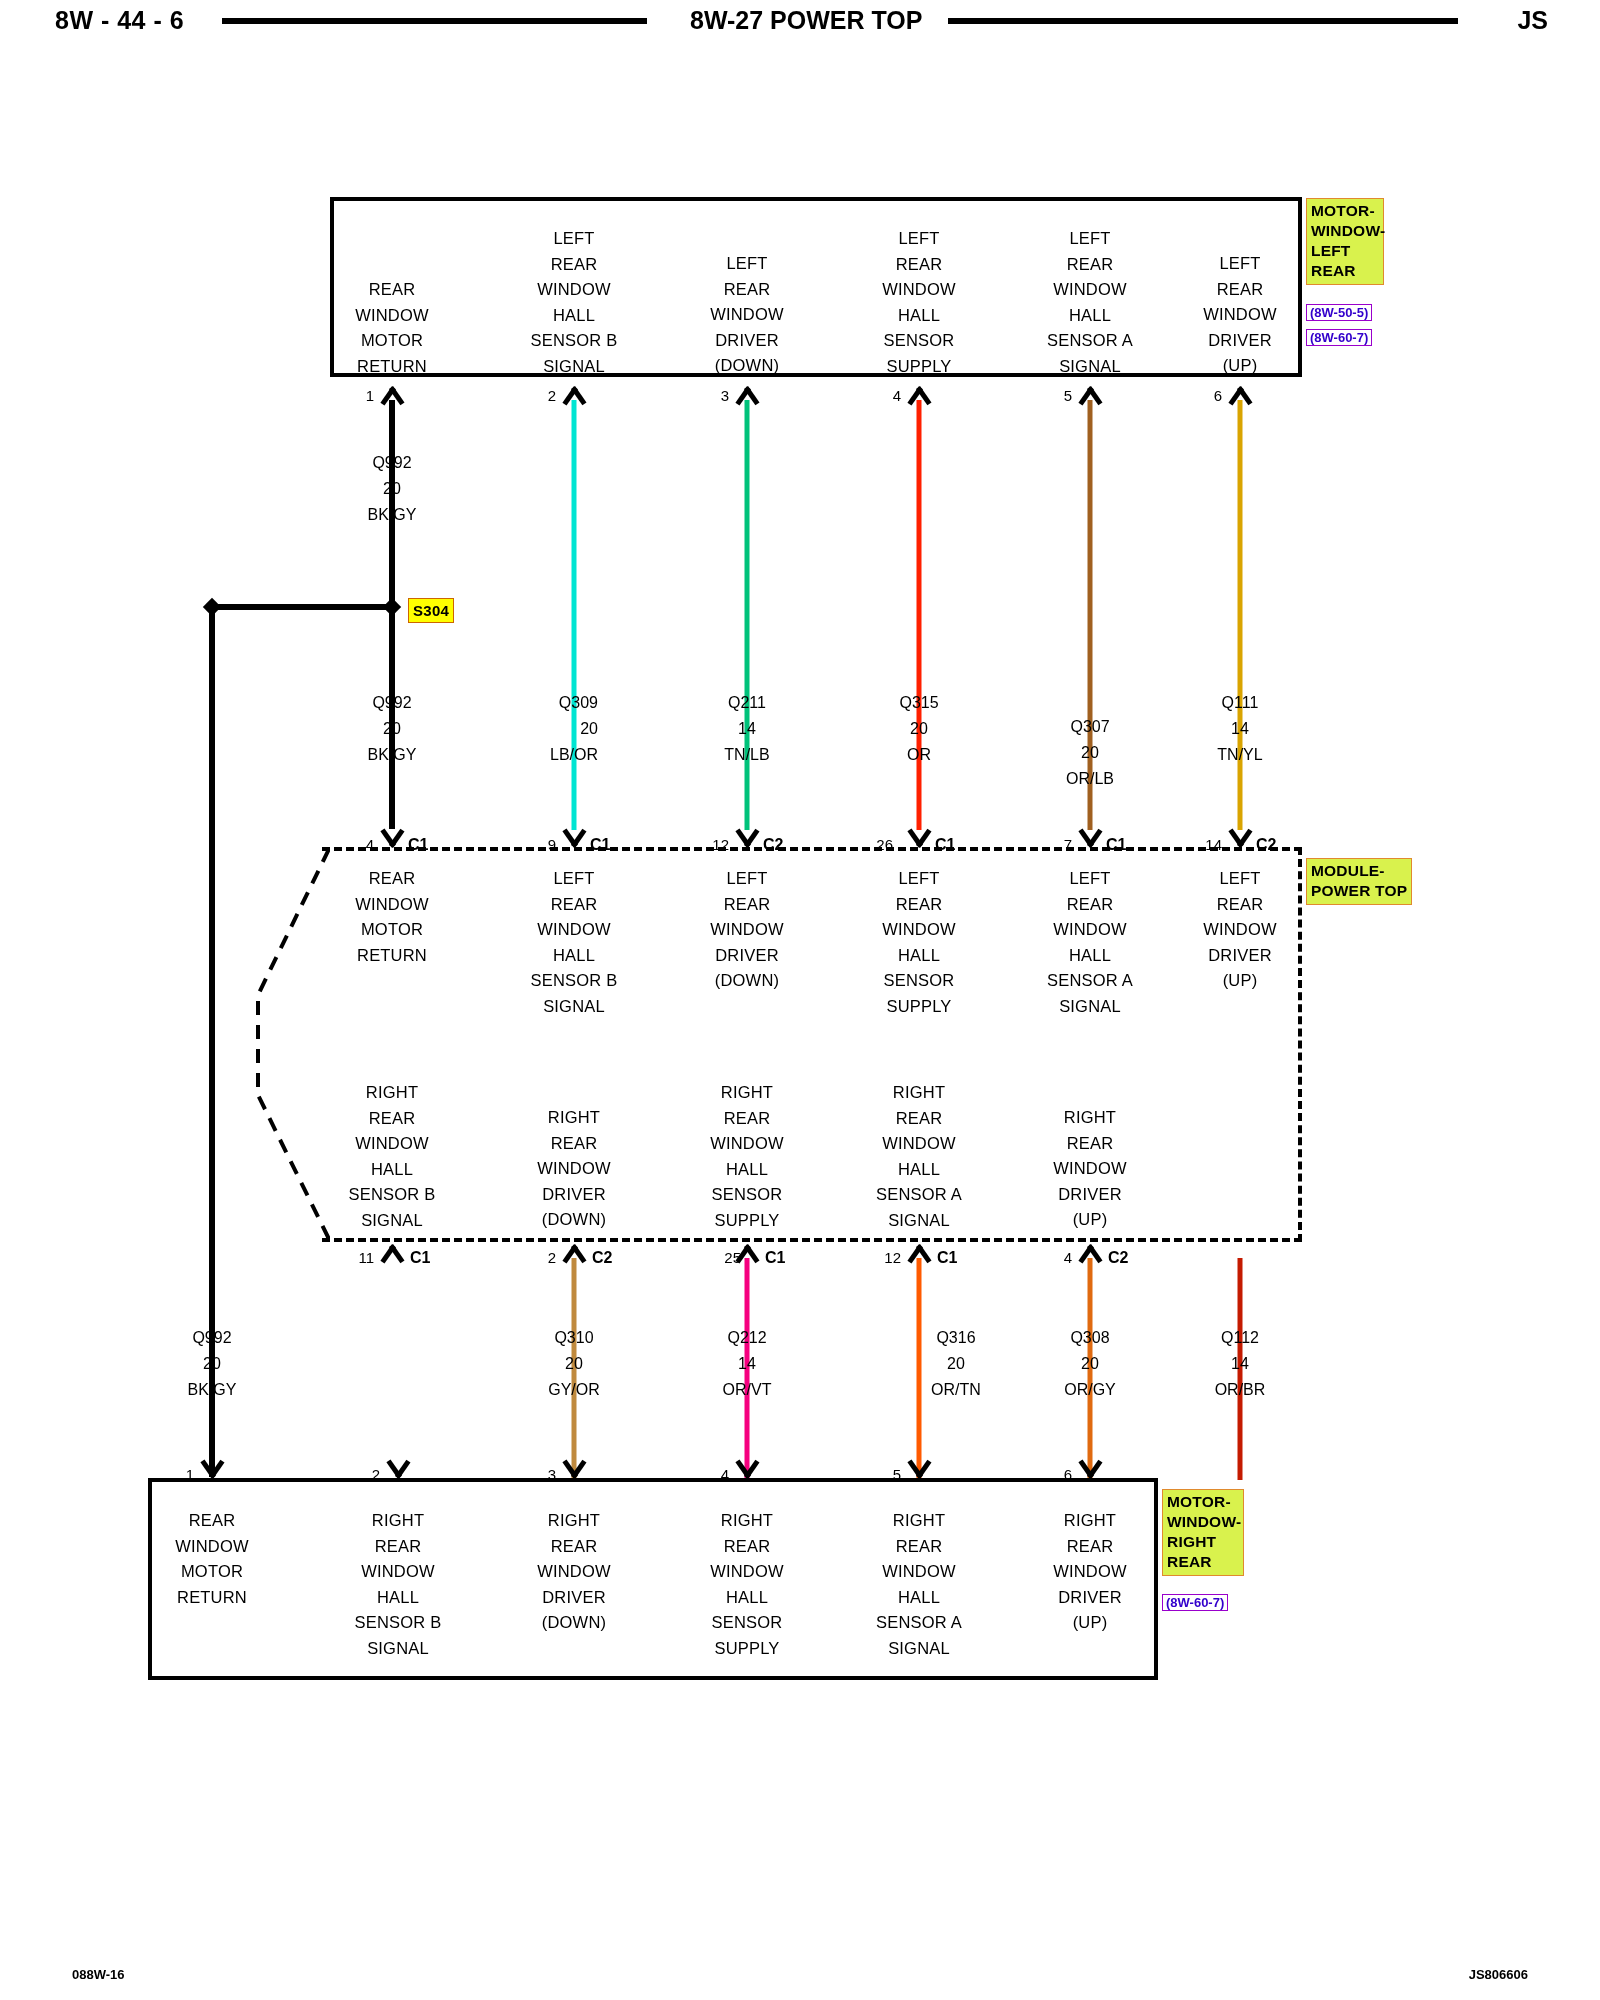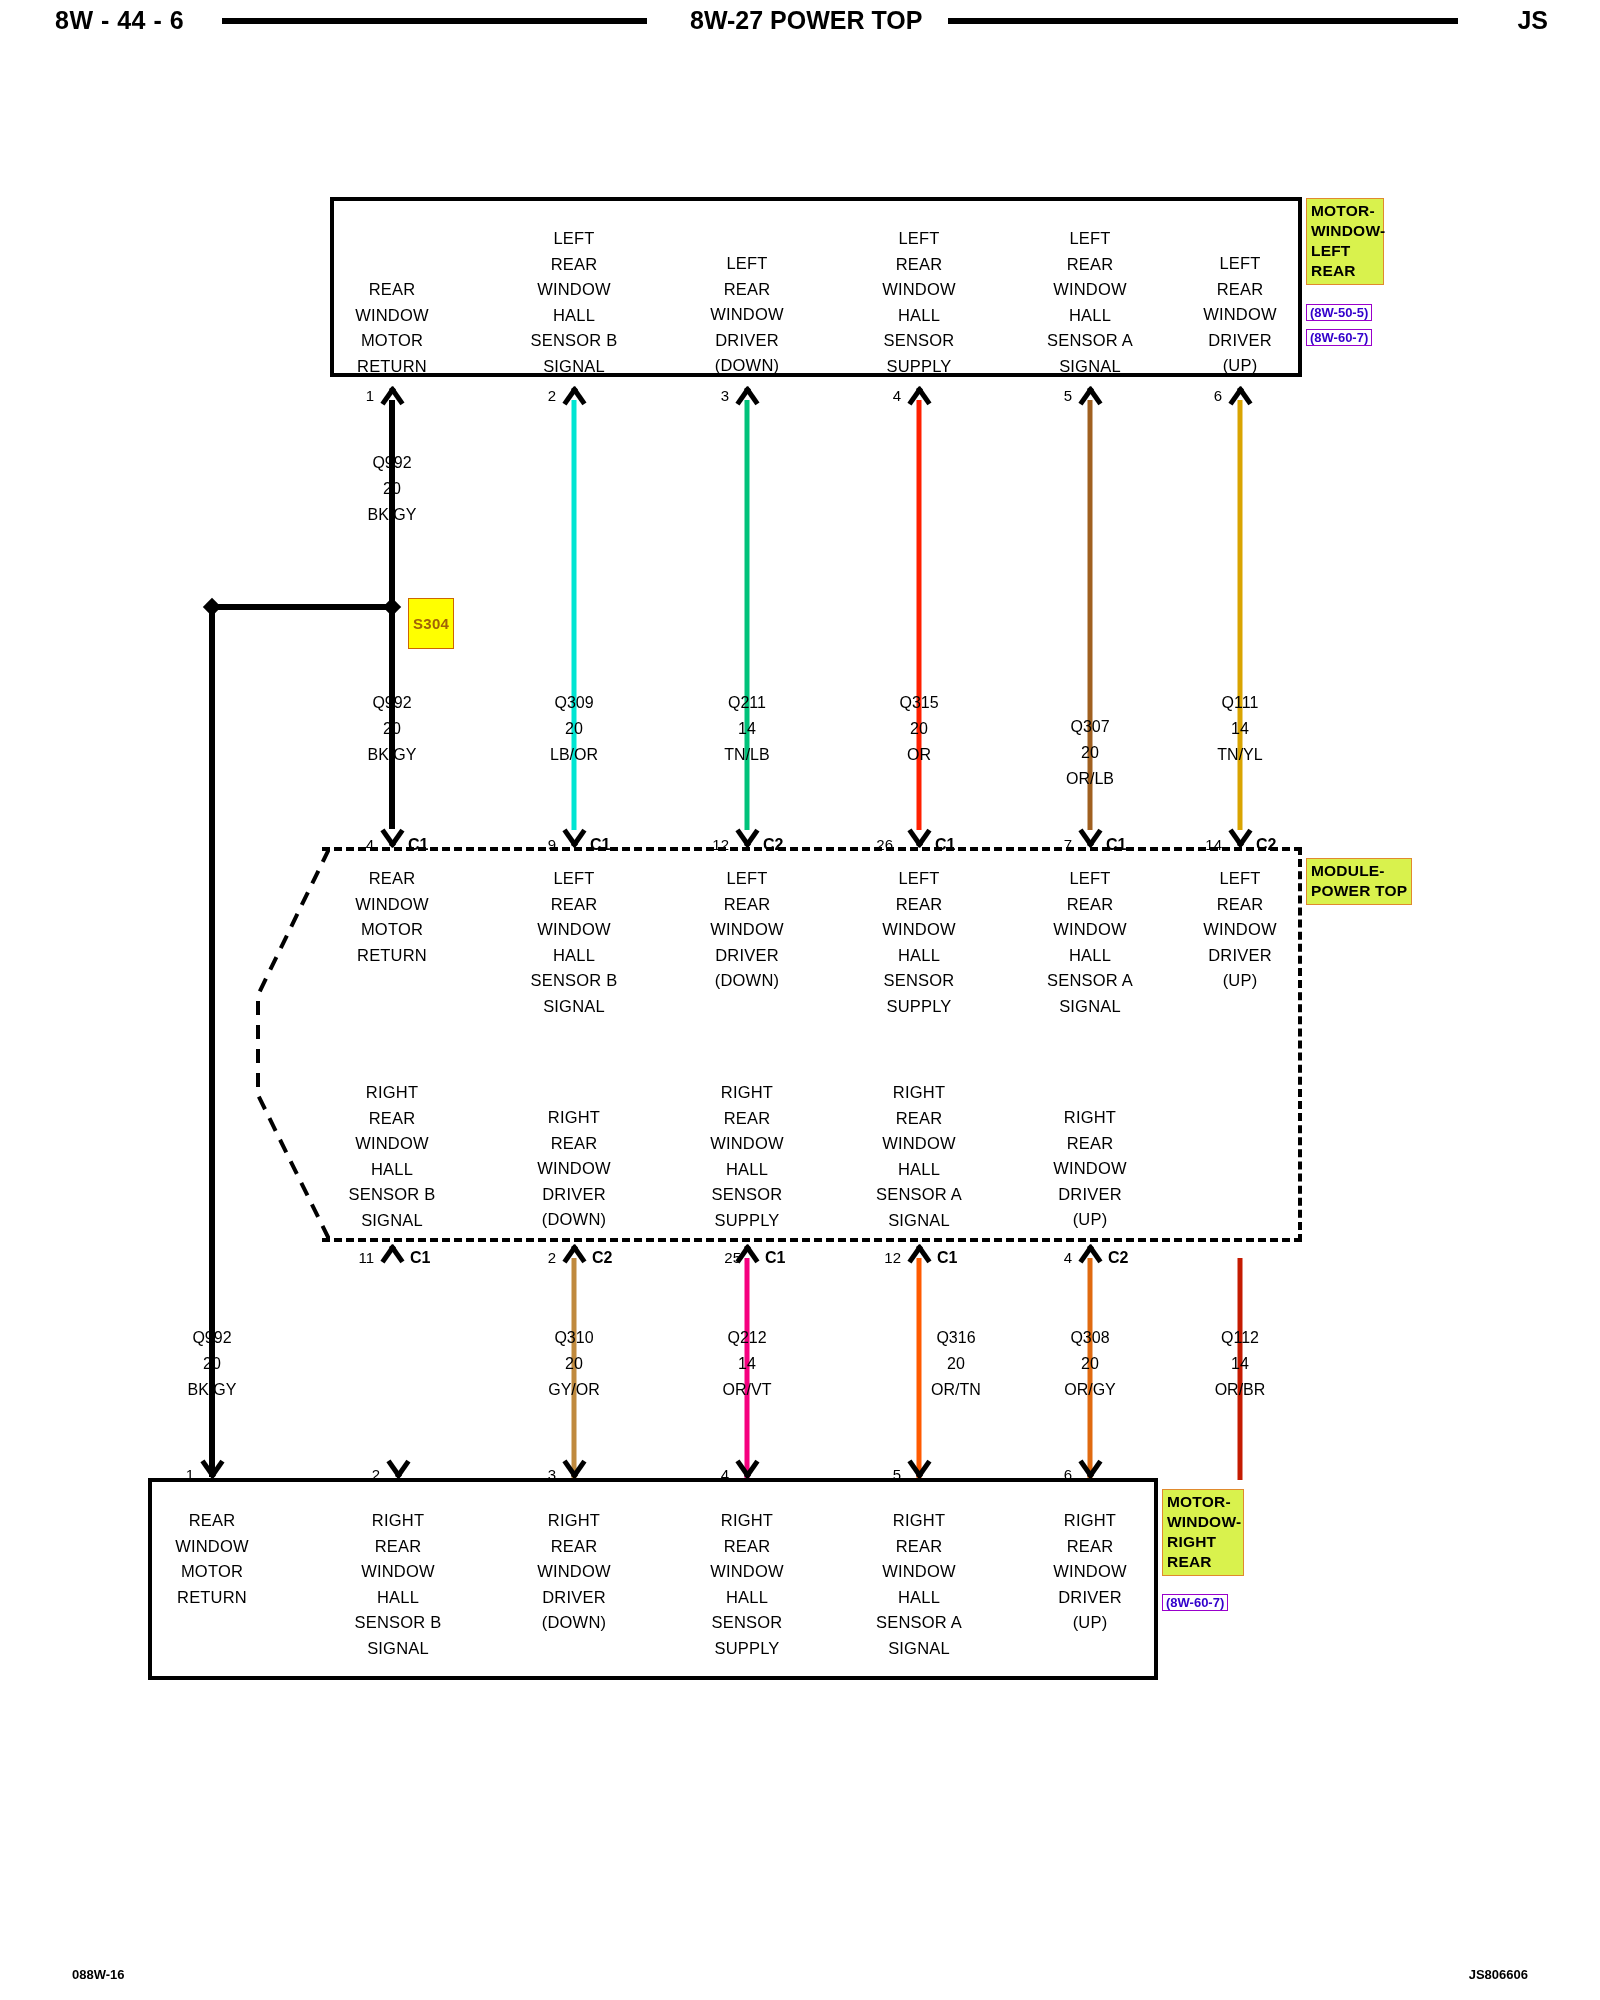--- a/index.html
+++ b/index.html
@@ -145,24 +145,24 @@
   .splice-dot {
     position: absolute;
     width: 13px; height: 13px;
     background: #000;
     transform: translate(-50%,-50%) rotate(45deg);
   }
   .splice-label {
     position: absolute;
     background: #ffff00;
     border: 1.5px solid #cc6600;
-    color: #a16207;
+    color: #000000;
     font-size: 15px;
     font-weight: bold;
-    padding: 16px 4px;
+    padding: 3px 4px;
     white-space: nowrap;
     letter-spacing: 0.3px;
   }
 
   
   .comp-label {
     position: absolute;
     background: #d9f24d;
     border: 1.5px solid #e08a2e;
     color: #000;
@@ -294,21 +294,21 @@
   <div class="wire" style="left:747px; top:400px; height:430px; background:#00c27a;"></div>
   <div class="wire" style="left:919px; top:400px; height:430px; background:#ff2000;"></div>
   <div class="wire" style="left:1090px; top:400px; height:430px; background:#a06020;"></div>
   <div class="wire" style="left:1240px; top:400px; height:430px; background:#d9a400;"></div>
 
   <div class="wire-label" style="left:392px; top:690px;">
     <div>Q992</div>
     <div>20</div>
     <div>BK/GY</div>
   </div>
-  <div class="wire-label" style="left:574px; top:690px;">
+  <div class="wire-label" style="left:574px; top:690px;text-align:right;">
     <div>Q309</div>
     <div>20</div>
     <div>LB/OR</div>
   </div>
   <div class="wire-label" style="left:747px; top:690px;">
     <div>Q211</div>
     <div>14</div>
     <div>TN/LB</div>
   </div>
   <div class="wire-label" style="left:919px; top:690px;">

